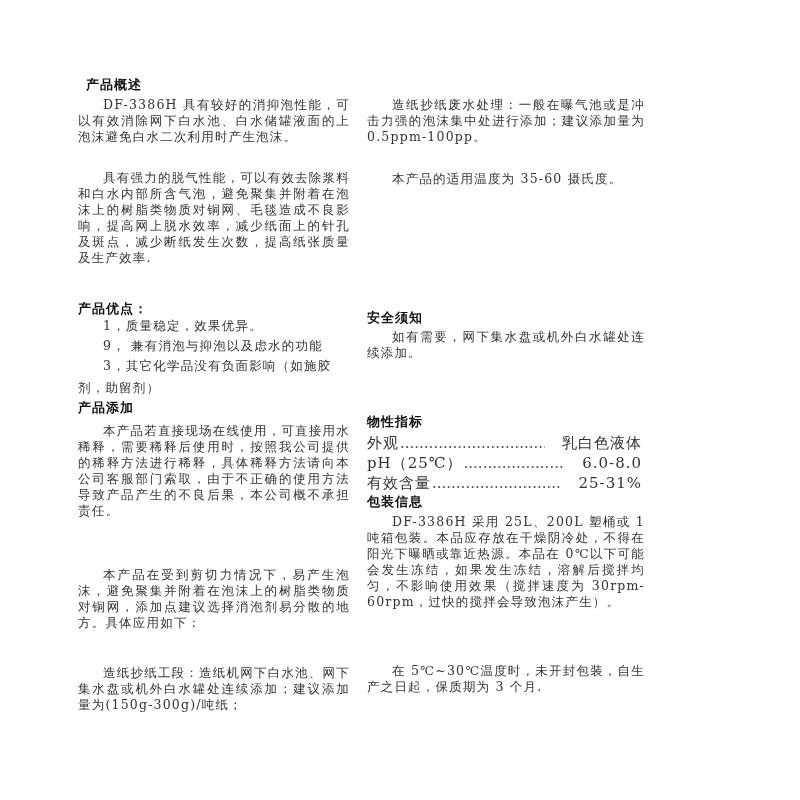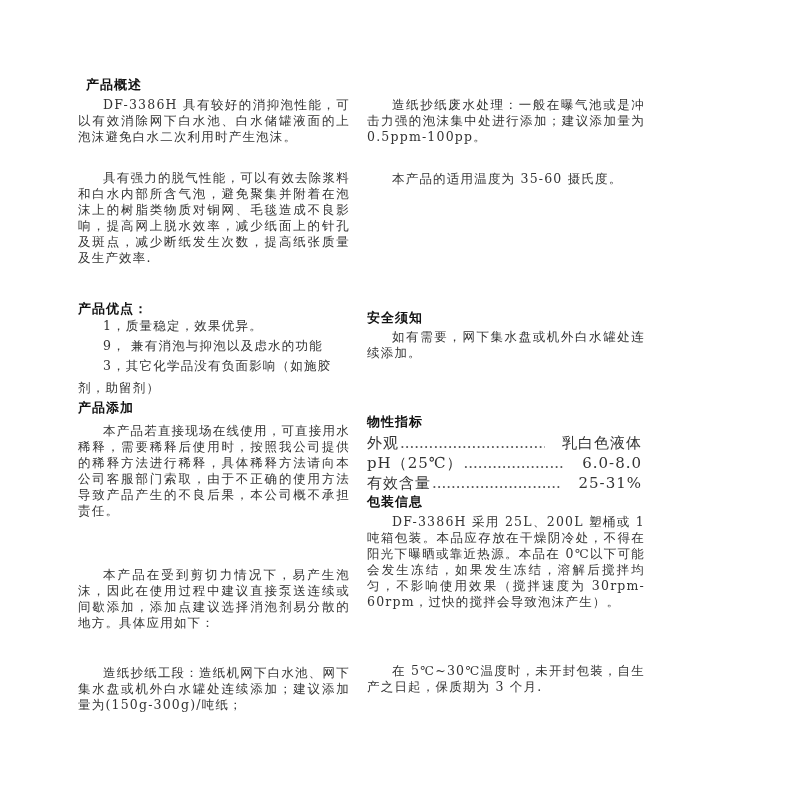--- a/index.html
+++ b/index.html
@@ -90,21 +90,21 @@
   <div class="p" style="top:97px;">DF-3386H 具有较好的消抑泡性能，可以有效消除网下白水池、白水储罐液面的上泡沫避免白水二次利用时产生泡沫。</div>
   <div class="p" style="top:170px;">具有强力的脱气性能，可以有效去除浆料和白水内部所含气泡，避免聚集并附着在泡沫上的树脂类物质对铜网、毛毯造成不良影响，提高网上脱水效率，减少纸面上的针孔及斑点，减少断纸发生次数，提高纸张质量及生产效率.</div>
 
   <div class="h" style="top:294px;margin-top:6px;">产品优点：</div>
   <div class="li" style="top:315px;">1，质量稳定，效果优异。</div>
   <div class="li" style="top:335px;">9， 兼有消泡与抑泡以及虑水的功能</div>
   <div class="li" style="top:355px;">3，其它化学品没有负面影响（如施胶剂，助留剂）</div>
 
   <div class="h" style="top:399px;">产品添加</div>
   <div class="p" style="top:423px;">本产品若直接现场在线使用，可直接用水稀释，需要稀释后使用时，按照我公司提供的稀释方法进行稀释，具体稀释方法请向本公司客服部门索取，由于不正确的使用方法导致产品产生的不良后果，本公司概不承担责任。</div>
-  <div class="p" style="top:567px;">本产品在受到剪切力情况下，易产生泡沫，因此在使用过程中建议直接泵送连续或间歇添加，添加点建议选择消泡剂易分散的地方。具体应用如下：</div>
+  <div class="p" style="top:567px;">本产品在受到剪切力情况下，易产生泡沫，避免聚集并附着在泡沫上的树脂类物质对铜网，添加点建议选择消泡剂易分散的地方。具体应用如下：</div>
   <div class="p" style="top:665px;">造纸抄纸工段：造纸机网下白水池、网下集水盘或机外白水罐处连续添加；建议添加量为(150g-300g)/吨纸；</div>
 </div>
 
 <div class="col col-right">
   <div class="p" style="top:97px;">造纸抄纸废水处理：一般在曝气池或是冲击力强的泡沫集中处进行添加；建议添加量为 0.5ppm-100pp。</div>
   <div class="p" style="top:171px;">本产品的适用温度为 35-60 摄氏度。</div>
 
   <div class="h" style="top:309px;">安全须知</div>
   <div class="p" style="top:329px;">如有需要，网下集水盘或机外白水罐处连续添加。</div>
 

